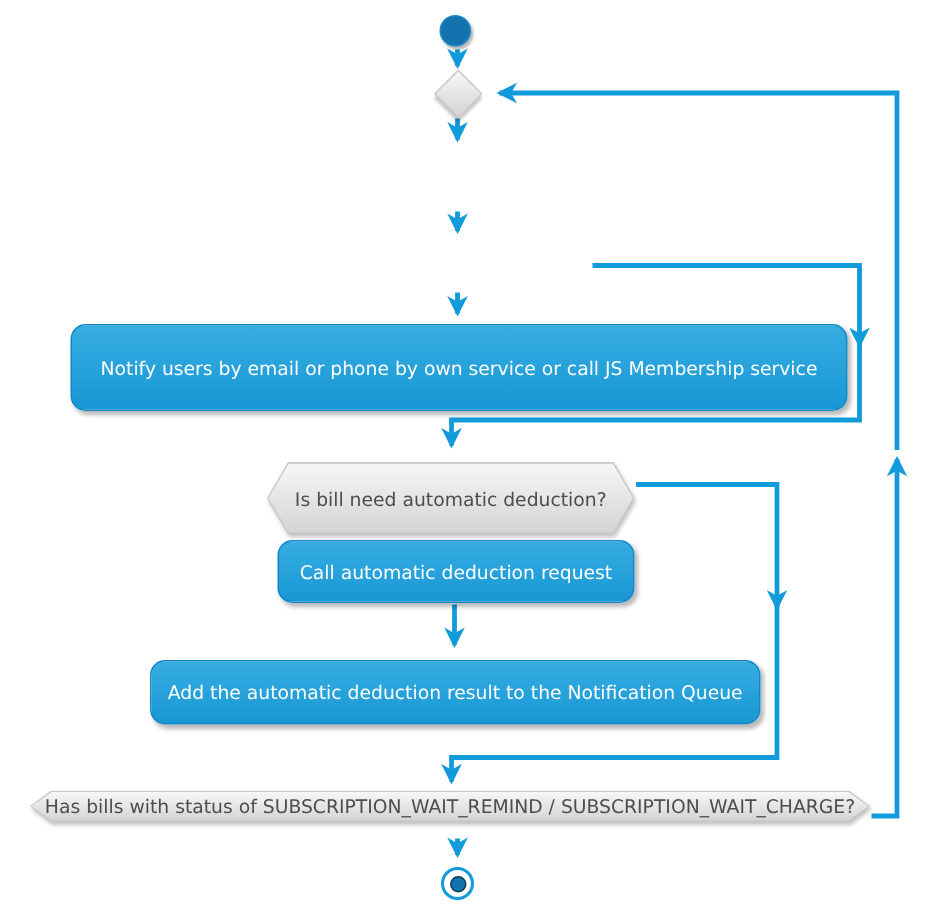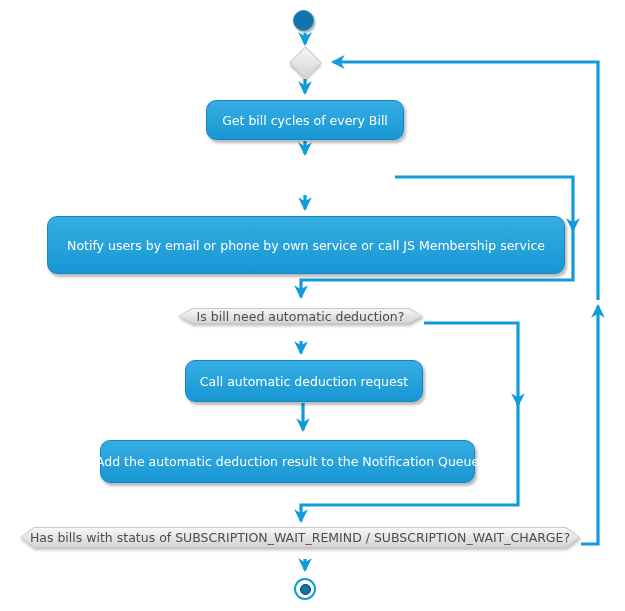--- a/index.html
+++ b/index.html
@@ -63,40 +63,37 @@
     <path class="edge" d="M518 398 V505 H301 V521" marker-end="url(#ah)"></path>
     <path class="edge" d="M305 559 V570" marker-end="url(#ah)"></path>
     <path class="edge" d="M581 544 H598 V306" marker-end="url(#ah)"></path>
     <path class="edge" d="M598 300 V62 H333" marker-end="url(#ah)"></path>
   </svg>
 
   <div class="start"></div>
 
   <div class="diamond"></div>
 
-  <div class="activity" style="left:206px; top:100px; width:198px; height:40px;">
-    <span>Get bill cycles of every Bill</span>
-  </div>
 
 
   <div class="activity" style="left:47px; top:216px; width:518px; height:58px;">
     <span>Notify users by email or phone by own service or call JS Membership service</span>
   </div>
 
-  <div class="hex" style="left:178px; top:308px; width:245px; height:16px;">
+  <div class="hex" style="left:178px; top:308px; width:245px; height:48px;">
     <div class="b"></div>
     <div class="f"></div>
     <div class="lbl">Is bill need automatic deduction?</div>
   </div>
 
   <div class="activity" style="left:185px; top:360px; width:238px; height:42px;">
     <span>Call automatic deduction request</span>
   </div>
 
-  <div class="activity" style="left:100px; top:440px; width:375px; height:43px;">
+  <div class="activity" style="left:100px; top:440px; width:407px; height:43px;">
     <span>Add the automatic deduction result to the Notification Queue</span>
   </div>
 
   <div class="hex" style="left:20px; top:527px; width:560px; height:21px;">
     <div class="b"></div>
     <div class="f"></div>
     <div class="lbl">Has bills with status of SUBSCRIPTION_WAIT_REMIND / SUBSCRIPTION_WAIT_CHARGE?</div>
   </div>
 
   <div class="end-outer">

